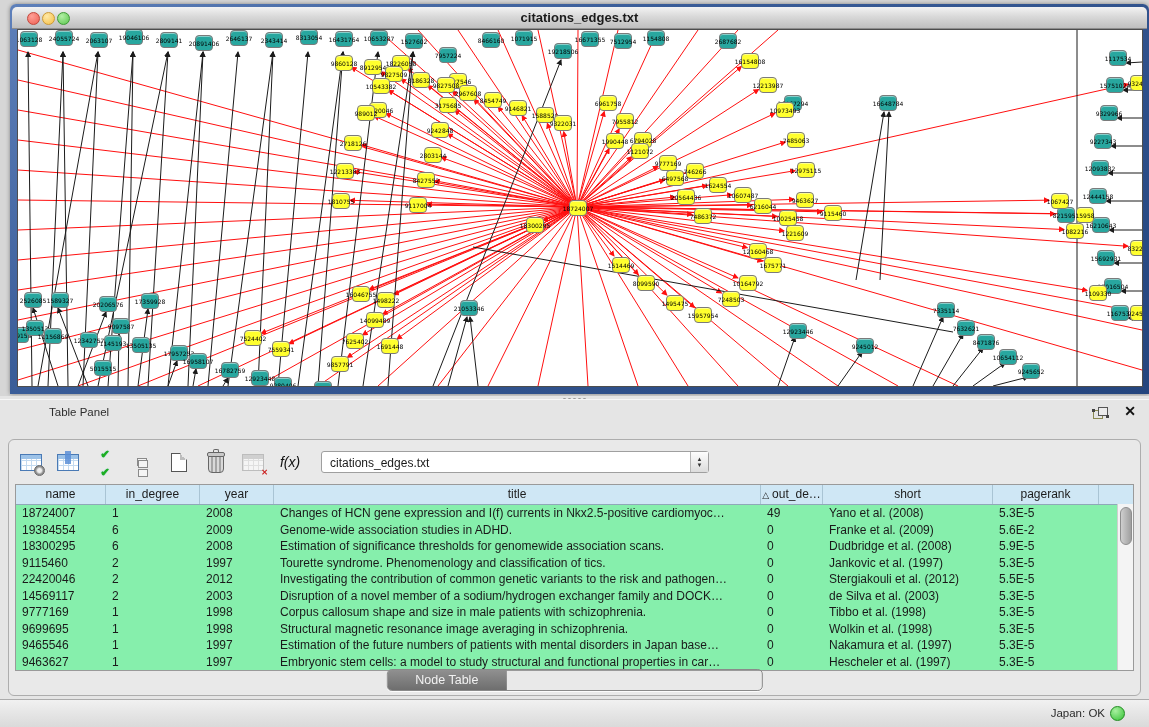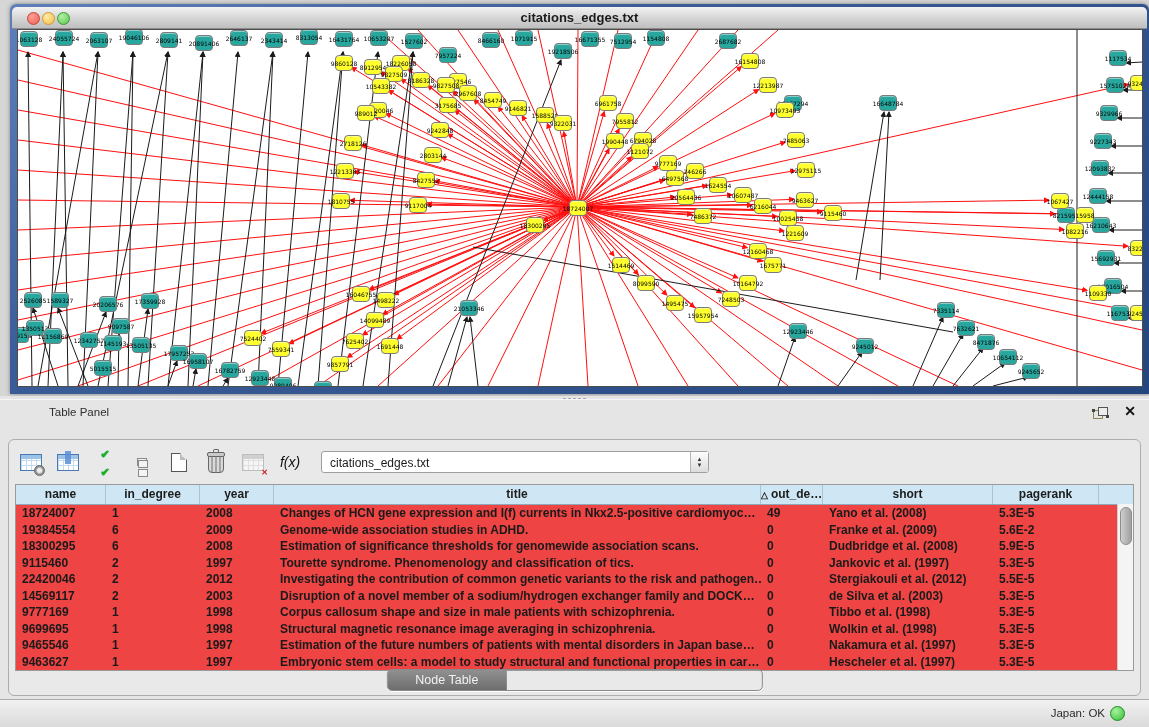--- a/index.html
+++ b/index.html
@@ -65,22 +65,22 @@
   .trash-ic:before{content:"";position:absolute;left:-2px;top:-4px;width:16px;height:3px;background:#c9c9c9;border:1px solid #666;border-radius:2px;}
   .trash-ic:after{content:"";position:absolute;left:4px;top:-7px;width:4px;height:2px;border:1px solid #666;border-bottom:none;border-radius:2px 2px 0 0;}
   .redx{position:absolute;right:-3px;bottom:-3px;font-size:8px;color:#cc2222;font-weight:bold;}
   .fx{font-family:Liberation Sans, sans-serif;font-style:italic;font-size:14px;color:#111;}
   .tbl-select{position:relative;margin-left:6px;width:388px;height:22px;background:#fff;
      border:1px solid #9f9f9f;border-radius:3px;font-size:12px;color:#1a1a1a;line-height:22px;padding-left:8px;box-sizing:border-box;}
   .tbl-select .stepper{position:absolute;right:0;top:0;bottom:0;width:17px;border-left:1px solid #b5b5b5;
      background:linear-gradient(#fdfdfd,#dcdcdc);display:flex;flex-direction:column;align-items:center;justify-content:center;font-size:6px;color:#333;line-height:6px;}
 
   
-  .dtable{position:absolute;left:6px;right:6px;top:44px;height:185px;background:#ef4444;
-     border:1px solid #9a9a9a;overflow:hidden;font-weight:bold;}
+  .dtable{position:absolute;left:6px;right:6px;top:44px;height:185px;background:#86efac;
+     border:1px solid #9a9a9a;overflow:hidden;}
   .thead{display:flex;height:19px;background:#cfe7f5;border-bottom:1px solid #8fa8b8;}
   .th{box-sizing:border-box;border-right:1px solid #a9c4d4;font-size:12px;color:#1c1c1c;
      text-align:center;line-height:18px;overflow:hidden;white-space:nowrap;flex:0 0 auto;}
   .th .tri{font-size:9px;margin-right:3px;}
   .trow{display:flex;height:16.5px;}
   .td{box-sizing:border-box;padding-left:6px;font-size:12px;color:#1a1a1a;line-height:16.5px;
      overflow:hidden;white-space:nowrap;flex:0 0 auto;}
   .c0{width:90px}.c1{width:94px}.c2{width:74px}.c3{width:487px}.c4{width:62px}.c5{width:170px}.c6{width:106px}
   .vscroll{position:absolute;right:0;top:19px;bottom:0;width:15px;background:#f4f4f4;border-left:1px solid #cfcfcf;}
   .vthumb{position:absolute;left:2px;top:3px;width:10px;height:36px;border-radius:6px;

